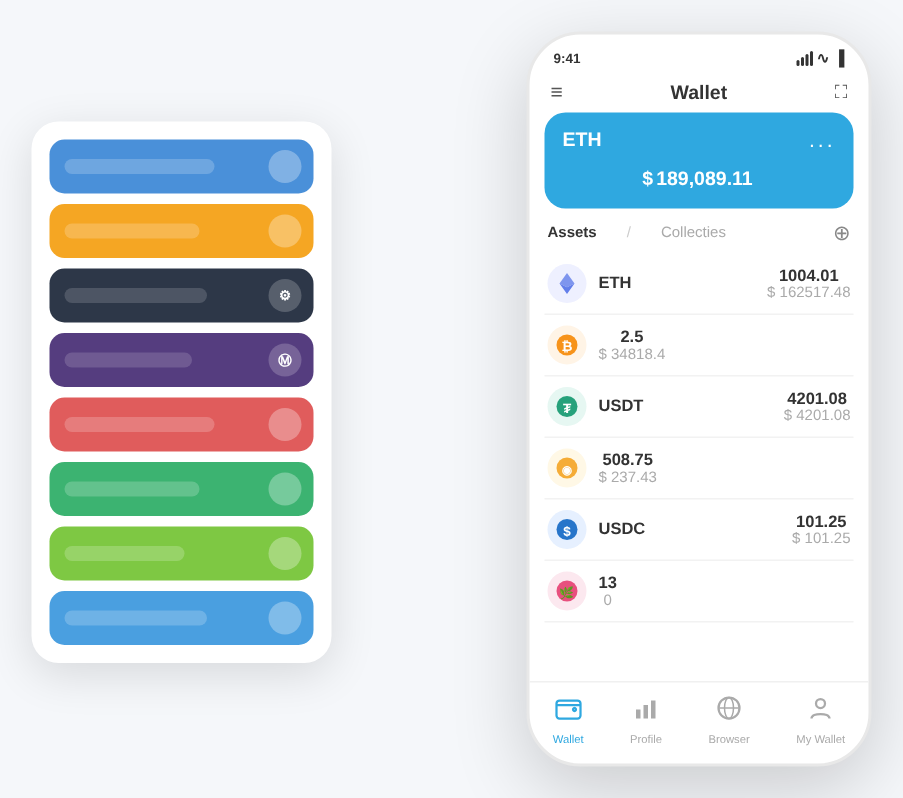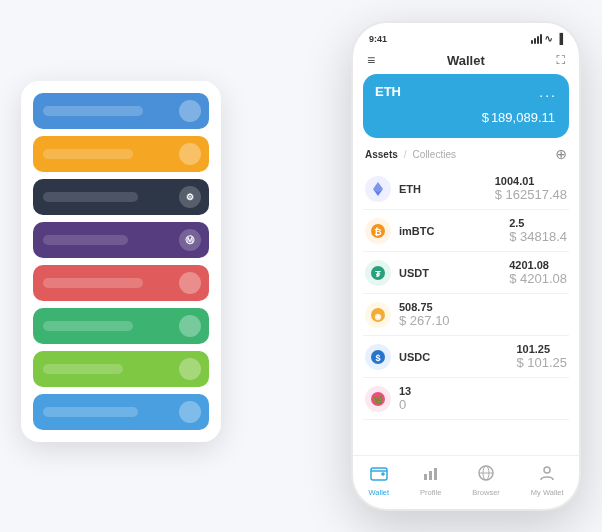--- a/index.html
+++ b/index.html
@@ -164,41 +164,41 @@
     }
 
     .eth-address {
       font-size: 7.5px;
       opacity: 0.8;
       margin-bottom: 8px;
     }
 
     .eth-amount {
       font-size: 22px;
-      font-weight: 400;
-      text-align: right;
+      font-weight: 700;
+      text-align: center;
     }
 
     .eth-amount span {
       font-size: 13px;
       margin-right: 2px;
     }
 
     
     .assets-header {
       display: flex;
       justify-content: space-between;
       align-items: center;
       padding: 0 12px 6px;
       font-size: 10px;
     }
 
     .assets-tabs {
       display: flex;
-      gap: 6px;
+      gap: 20px;
     }
 
     .assets-tab {
       font-size: 10px;
       color: #333;
       font-weight: 600;
     }
 
     .assets-tab.inactive {
       color: #aaa;
@@ -242,31 +242,31 @@
     }
 
     .asset-name {
       font-size: 11px;
       font-weight: 600;
       color: #333;
       flex: 1;
     }
 
     .asset-values {
-      text-align: left;
+      text-align: center;
     }
 
     .asset-amount {
       font-size: 11px;
       font-weight: 600;
       color: #333;
     }
 
     .asset-usd {
-      font-size: 13px;
+      font-size: 10px;
       color: #aaa;
     }
 
     
     .bottom-nav {
       display: flex;
       justify-content: space-around;
       padding: 8px 0 12px;
       border-top: 1px solid #f0f0f0;
       margin-top: 4px;
@@ -409,21 +409,20 @@
           </div>
         </div>
 
         <div class="asset-item">
           <div class="asset-icon" style="background:#fff4e6;">
             <svg width="16" height="16" viewBox="0 0 16 16">
                 <circle cx="8" cy="8" r="7" fill="#f7931a"></circle>
                 <text x="8" y="12" text-anchor="middle" font-size="9" fill="white" font-weight="bold">₿</text>
               </svg>
           </div>
-          <span class="asset-name">imBTC</span>
           <div class="asset-values">
             <div class="asset-amount">2.5</div>
             <div class="asset-usd">$ 34818.4</div>
           </div>
         </div>
 
         <div class="asset-item">
           <div class="asset-icon" style="background:#e6f7f2;">
             <svg width="16" height="16" viewBox="0 0 16 16">
                 <circle cx="8" cy="8" r="7" fill="#26a17b"></circle>
@@ -439,21 +438,21 @@
 
         <div class="asset-item">
           <div class="asset-icon" style="background:#fff8e6;">
             <svg width="16" height="16" viewBox="0 0 16 16">
                 <circle cx="8" cy="8" r="7" fill="#f5ac37"></circle>
                 <text x="8" y="12" text-anchor="middle" font-size="8" fill="white" font-weight="bold">◉</text>
               </svg>
           </div>
           <div class="asset-values">
             <div class="asset-amount">508.75</div>
-            <div class="asset-usd">$ 267.10</div>
+            <div class="asset-usd">$ 237.43</div>
           </div>
         </div>
 
         <div class="asset-item">
           <div class="asset-icon" style="background:#e6f0ff;">
             <svg width="16" height="16" viewBox="0 0 16 16">
                 <circle cx="8" cy="8" r="7" fill="#2775ca"></circle>
                 <text x="8" y="12" text-anchor="middle" font-size="9" fill="white" font-weight="bold">$</text>
               </svg>
           </div>

